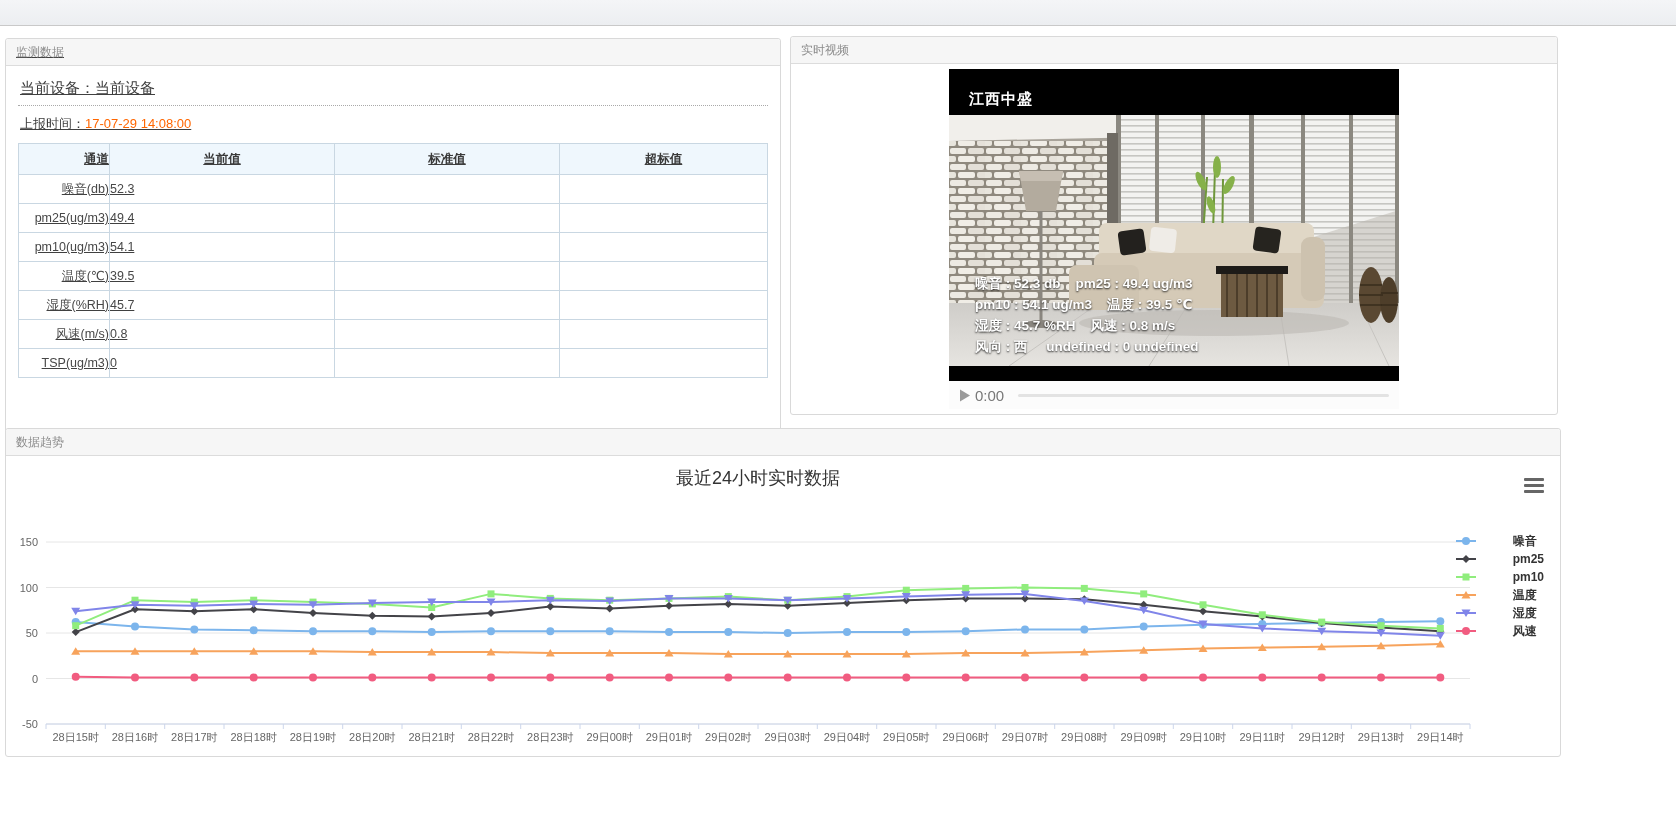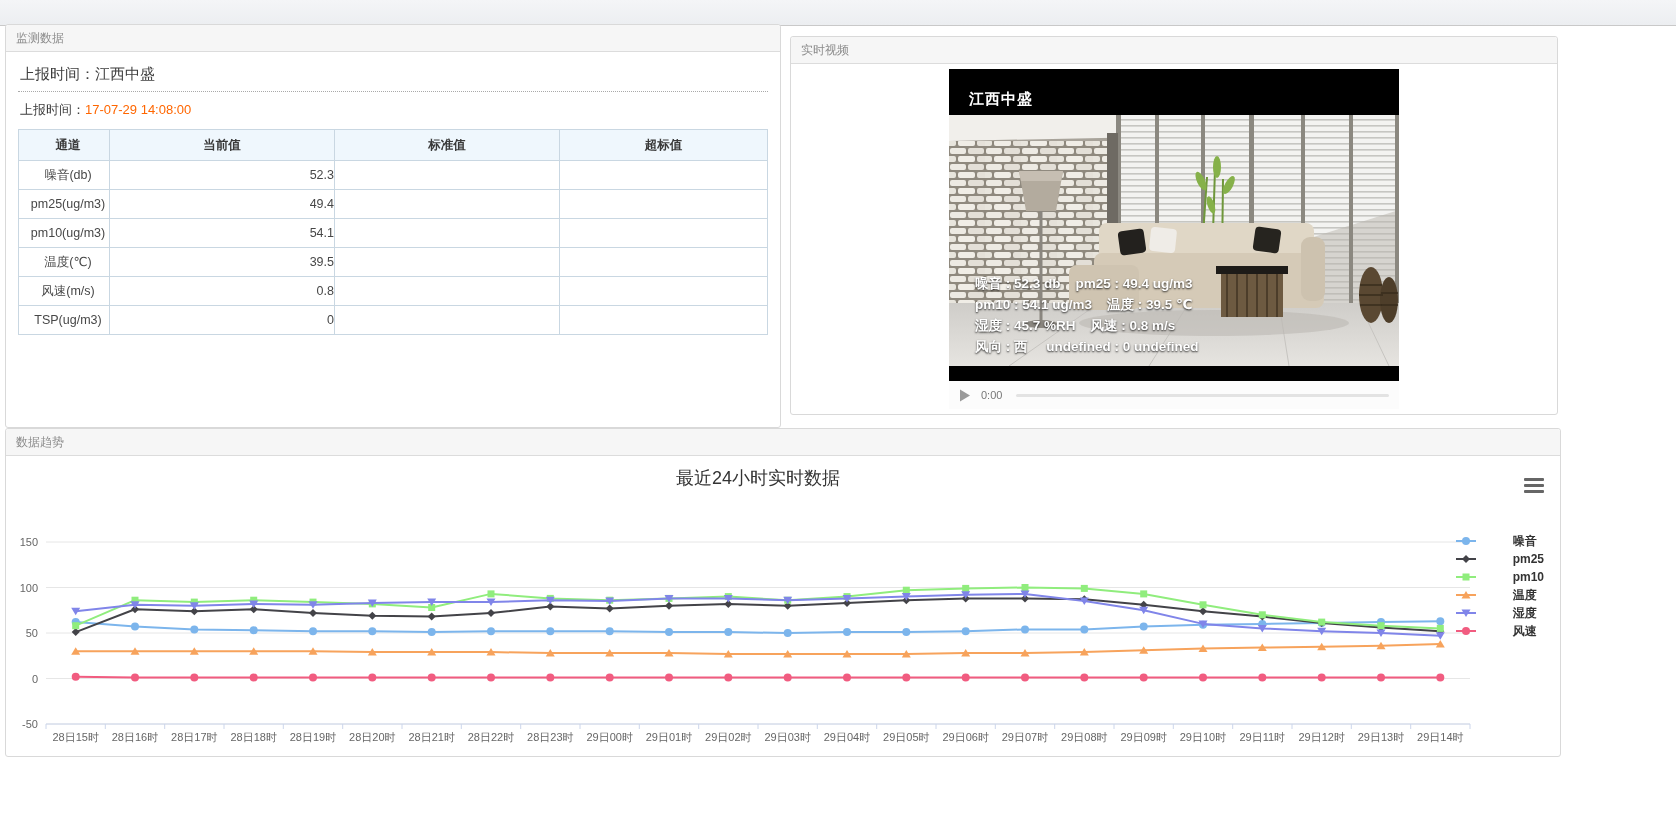--- a/index.html
+++ b/index.html
@@ -4,42 +4,42 @@
 <style>
   * { box-sizing: border-box; margin: 0; padding: 0; }
   html,body { width:1676px; height:830px; overflow:hidden; background:#fff;
     font-family:"Liberation Sans","DejaVu Sans",sans-serif; color:#404040; }
   .topbar { position:absolute; left:0; top:0; width:1676px; height:26px;
     background:linear-gradient(#f4f5f7,#eceef1); border-bottom:1px solid #c9c9c9; }
   .panel { position:absolute; background:#fff; border:1px solid #d9d9d9; border-radius:3px; }
   .panel-header { height:27px; line-height:26px; background:#f6f6f6; border-bottom:1px solid #dcdcdc;
     color:#8c8c8c; font-size:12px; padding-left:10px; border-radius:3px 3px 0 0; }
   
-  #panel-monitor { left:5px; top:24px; width:776px; height:404px; }
+  #panel-monitor { left:5px; top:38px; width:776px; height:404px;text-decoration:underline; }
   .monitor-body { padding:4px 12px 0 12px; }
   .device-line { font-size:15px; color:#3d3d3d; padding:9px 0 7px 2px; border-bottom:1px dotted #a9a9a9; }
   .report-line { font-size:13px; color:#3d3d3d; padding:9px 0 10px 2px; }
   .report-time { color:#ff6600; }
   table.mon { width:100%; border-collapse:collapse; font-size:12.5px; table-layout:fixed; }
   table.mon th { background:#eff7fd; border:1px solid #c9d7e2; height:31px; font-weight:bold; color:#3a3a3a; text-align:center; }
-  table.mon td { border:1px solid #c9d7e2; height:29px; text-align:right; color:#474747; }
-  table.mon th:first-child, table.mon td:first-child { text-align:center; padding-left:8px; }
+  table.mon td { border:1px solid #c9d7e2; height:29px; text-align:left; color:#474747; }
+  table.mon th:first-child, table.mon td:first-child { text-align:right; padding-left:8px; }
   col.c1{width:91px;} col.c2{width:225px;} col.c3{width:225px;}
   
   #panel-video { left:790px; top:36px; width:768px; height:379px; }
   .video-wrap { width:450px; margin:5px auto 0 auto; }
   .video-box { position:relative; width:450px; height:312px; background:#000; overflow:hidden; }
   .video-title { position:absolute; left:20px; top:21px; color:#ffffff; font-size:15px; font-weight:bold; letter-spacing:1px; z-index:3; }
   .scene { position:absolute; left:0; top:46px; width:450px; height:251px; }
   .overlay { position:absolute; left:18px; bottom:24px; z-index:3; }
   .ov-line { color:#fff; font-size:13.5px; font-weight:bold; line-height:21px;
     white-space:pre; text-shadow:0 1px 2px rgba(0,0,0,.85);padding-left:8px; }
   .control-bar { width:450px; margin:0 auto; height:28px; display:flex; align-items:center;
     background:#fcfcfc; padding:0 10px; }
-  .ctime { margin-left:10px; font-size:11px; color:#787878; }
+  .ctime { margin-left:4px; font-size:15px; color:#787878; }
   .ctrack { flex:1; height:3px; background:#e3e3e3; border-radius:2px; margin-left:14px; }
   
   #panel-trend { left:5px; top:428px; width:1556px; height:329px; }
   .chart-body { position:relative; height:302px; }
   .ax { font-size:11px; fill:#666; font-family:"Liberation Sans","DejaVu Sans",sans-serif; }
   .ctitle { font-size:18px; fill:#333; font-family:"Liberation Sans","DejaVu Sans",sans-serif; }
   .chart-menu { position:absolute; top:22px; right:16px; width:20px; height:16px; cursor:pointer; }
   .chart-menu div { height:3px; background:#666; margin-bottom:3px; border-radius:1px; }
   .legend { position:absolute; top:76px; right:16px; }
   .lg-item { display:flex; align-items:center; height:18px; cursor:pointer;
@@ -49,21 +49,21 @@
 </head>
 <body>
 
 <div class="topbar"></div>
 
 <div class="panel" id="panel-monitor">
   <div class="panel-header">
     <span>监测数据</span>
   </div>
   <div class="monitor-body">
-    <div class="device-line">上报时间：江西中盛</div>
+    <div class="device-line">当前设备：当前设备</div>
     <div class="report-line">
       <span>上报时间：</span><span class="report-time">17-07-29 14:08:00</span>
     </div>
     <table class="mon">
       <colgroup>
           <col class="c1">
           <col class="c2">
           <col class="c3">
           <col>
         </colgroup>
@@ -90,20 +90,26 @@
           </tr>
           <tr>
             <td>pm10(ug/m3)</td>
             <td>54.1</td>
             <td></td>
             <td></td>
           </tr>
           <tr>
             <td>温度(℃)</td>
             <td>39.5</td>
+            <td></td>
+            <td></td>
+          </tr>
+          <tr>
+            <td>湿度(%RH)</td>
+            <td>45.7</td>
             <td></td>
             <td></td>
           </tr>
           <tr>
             <td>风速(m/s)</td>
             <td>0.8</td>
             <td></td>
             <td></td>
           </tr>
           <tr>

